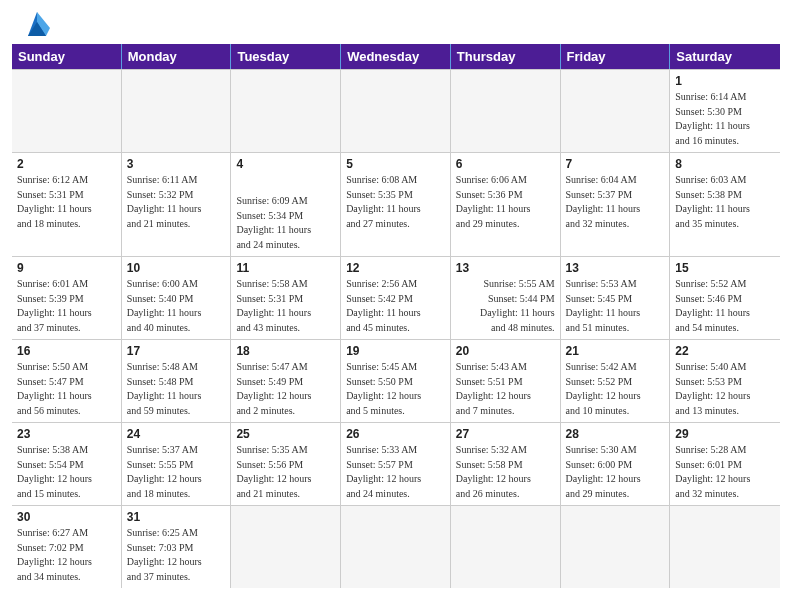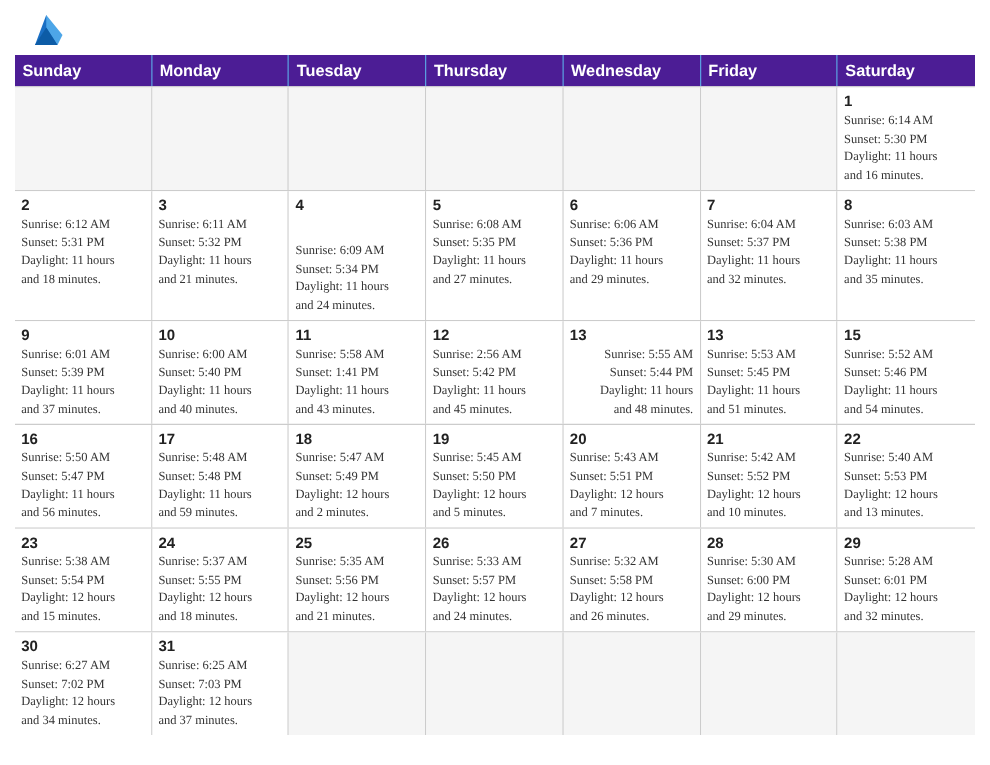--- a/index.html
+++ b/index.html
@@ -115,22 +115,22 @@
     <div class="month-title"></div>
     <div class="subtitle"></div>
   </div>
 </div>
 
 <div style="margin:0 12px;">
   <div class="cal-header-row">
   <div class="cal-header-cell">Sunday</div>
       <div class="cal-header-cell">Monday</div>
       <div class="cal-header-cell">Tuesday</div>
+      <div class="cal-header-cell">Wednesday</div>
       <div class="cal-header-cell">Thursday</div>
-      <div class="cal-header-cell">Wednesday</div>
       <div class="cal-header-cell">Friday</div>
       <div class="cal-header-cell">Saturday</div>
     </div>
   <div class="cal-body">
   <div class="cal-row">
         <div class="cal-cell empty"></div>
         <div class="cal-cell empty"></div>
         <div class="cal-cell empty"></div>
         <div class="cal-cell empty"></div>
         <div class="cal-cell empty"></div>
@@ -205,21 +205,21 @@
         <div class="cal-cell">
           <div class="day-number">10</div>
           <div class="day-info" style="white-space: pre-line;">Sunrise: 6:00 AM
 Sunset: 5:40 PM
 Daylight: 11 hours
 and 40 minutes.</div>
         </div>
         <div class="cal-cell">
           <div class="day-number">11</div>
           <div class="day-info" style="white-space: pre-line;">Sunrise: 5:58 AM
-Sunset: 1:41 PM
+Sunset: 5:31 PM
 Daylight: 11 hours
 and 43 minutes.</div>
         </div>
         <div class="cal-cell">
           <div class="day-number">12</div>
           <div class="day-info" style="white-space: pre-line;">Sunrise: 2:56 AM
 Sunset: 5:42 PM
 Daylight: 11 hours
 and 45 minutes.</div>
         </div>

